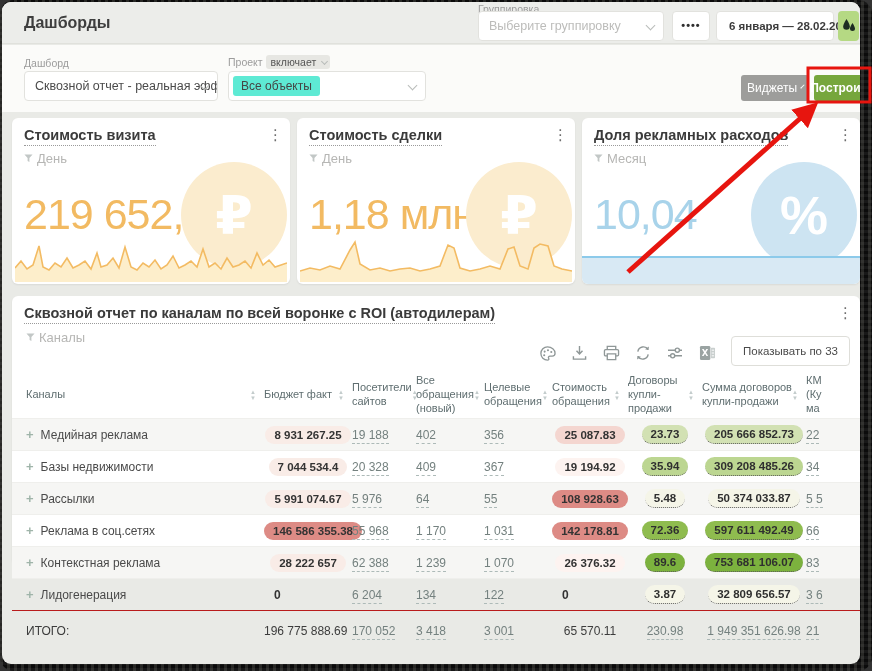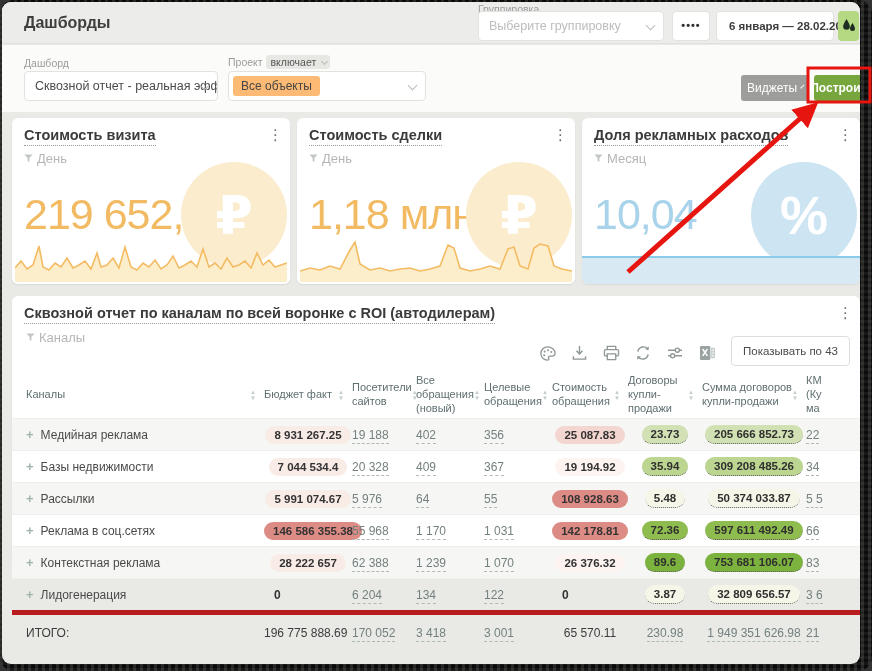--- a/index.html
+++ b/index.html
@@ -25,21 +25,21 @@
     text-align:center;line-height:26px;font-size:11px;letter-spacing:1px;color:#2e2e2e;font-weight:700;cursor:pointer;}
   .date-btn{position:absolute;left:714px;top:9px;width:118px;height:30px;background:#fff;border:1px solid #e2e2de;border-radius:4px;
     display:flex;align-items:center;gap:6px;padding:0 6px;font-size:11.5px;font-weight:700;color:#3c3c3c;white-space:nowrap;cursor:pointer;}
   .logo-btn{position:absolute;left:836px;top:9px;width:21px;height:30px;background:#b5d983;border-radius:4px;
     display:flex;align-items:center;justify-content:center;cursor:pointer;}
   
   .filters{position:absolute;left:0;top:43px;width:100%;height:67px;background:#fbfbf9;}
   .fl-label{position:absolute;font-size:10.5px;color:#9c9c9c;}
   .op-chip{display:inline-block;background:#e7e7e3;border-radius:3px;padding:1px 14px 1px 5px;position:relative;color:#555;font-size:10.5px;cursor:pointer;}
   .op-chip .chev{position:absolute;right:3px;top:4px;width:5px;height:5px;}
-  .tag{display:inline-block;background:#fdba74;border-radius:3px;padding:3px 8px;font-size:12px;color:#454545;}
+  .tag{display:inline-block;background:#5eead4;border-radius:3px;padding:3px 8px;font-size:12px;color:#454545;}
   .btn{border:none;border-radius:3px;font-size:12px;color:#fff;display:flex;align-items:center;justify-content:center;cursor:pointer;}
   .widgets-btn{position:absolute;left:739px;top:30px;width:68px;height:26px;background:#9d9d9b;gap:5px;}
   .widgets-btn .chev{border-color:#fff;width:5px;height:5px;margin-top:-3px;}
   .build-btn{position:absolute;left:812px;top:30px;width:56px;height:26px;background:#76a63c;font-weight:700;}
   
   .card{position:absolute;background:#fff;border-radius:6px;box-shadow:0 1px 2px rgba(0,0,0,.07);}
   .kpi1{left:10px;top:116px;width:278px;height:166px;}
   .kpi2{left:295px;top:116px;width:278px;height:166px;}
   .kpi3{left:580px;top:116px;width:278px;height:166px;}
   .card-title{position:absolute;left:12px;top:9px;font-size:14.5px;font-weight:700;color:#3b3b3b;}
@@ -62,21 +62,21 @@
     font-size:11.5px;color:#4a4a4a;display:flex;align-items:center;padding:0 11px;cursor:pointer;white-space:nowrap;}
   .thead,.tr{display:grid;grid-template-columns:252px 88px 64px 68px 68px 76px 74px 104px 54px;align-items:center;}
   .thead{position:absolute;left:0;top:76px;width:100%;height:46px;}
   .th{font-size:11px;color:#5f6e70;white-space:pre-line;line-height:1.25;display:flex;align-items:center;justify-content:space-between;padding-right:8px;}
   .th:first-child{padding-left:14px;}
   .sort{display:inline-flex;flex-direction:column;gap:1px;color:#c3cccc;font-size:6px;line-height:5px;cursor:pointer;}
   .sort::before{content:"\25B2";} .sort::after{content:"\25BC";}
   .tbody{position:absolute;left:0;top:122px;width:100%;}
   .tr{height:32px;border-top:1px solid #efefec;font-size:12px;color:#3c3c3c;}
   .tr.zebra{background:#f6f6f4;}
-  .tr-total{height:40px;border-top:5px solid #b91c1c;font-weight:400;}
+  .tr-total{height:40px;border-top:1px solid #b91c1c;font-weight:400;}
   .td{overflow:visible;white-space:nowrap;}
   .c-name{padding-left:14px;display:flex;align-items:center;gap:7px;font-size:12px;color:#4a4a4a;}
   .plus{color:#9fb4a9;font-weight:700;font-size:13px;cursor:pointer;}
   .plus::before{content:"+";}
   .c-center{text-align:center;}
   .c-right{text-align:right;padding-right:10px;}
   .num{font-weight:700;color:#333;}
   .lnk{color:#74817f;text-decoration:none;border-bottom:1px dashed #adbab8;padding-bottom:1px;cursor:pointer;}
   .pill{display:inline-block;border-radius:12px;padding:3px 9px;font-size:11.5px;text-align:right;}
   .du{color:#2f2f2f;font-weight:700;border-bottom:1px dotted #5c5c5c;text-decoration:none;cursor:pointer;}
@@ -253,21 +253,21 @@
               <rect x="12.5" y="3" width="4.5" height="11" rx="0.8" fill="#c9cfce"></rect>
               <path d="M13.5 5.5 h2.5 M13.5 8.5 h2.5 M13.5 11.5 h2.5" stroke="#fff" stroke-width="1"></path>
             </svg>
         </span>
         <span class="tool">
           <svg width="16" height="17" viewBox="0 0 17 18">
               <path d="M12.5 4.5 L6 11.3 a2.6 2.6 0 0 0 3.7 3.7 L15.5 9 a4.3 4.3 0 0 0 -6.1-6.1 L3.2 9.3 a6 6 0 0 0 0 8.4" fill="none" stroke="#8f9797" stroke-width="1.4" stroke-linecap="round"></path>
             </svg>
         </span>
       </div>
-      <div class="pagesize-btn">Показывать по 43</div>
+      <div class="pagesize-btn">Показывать по 33</div>
 
       <div class="thead">
         <div class="th"><span>Каналы</span><span class="sort"></span></div>
         <div class="th"><span>Бюджет факт</span><span class="sort"></span></div>
         <div class="th"><span>Посетители
 сайтов</span><span class="sort"></span></div>
         <div class="th"><span>Все
 обращения
 (новый)</span><span class="sort"></span></div>
         <div class="th"><span>Целевые

